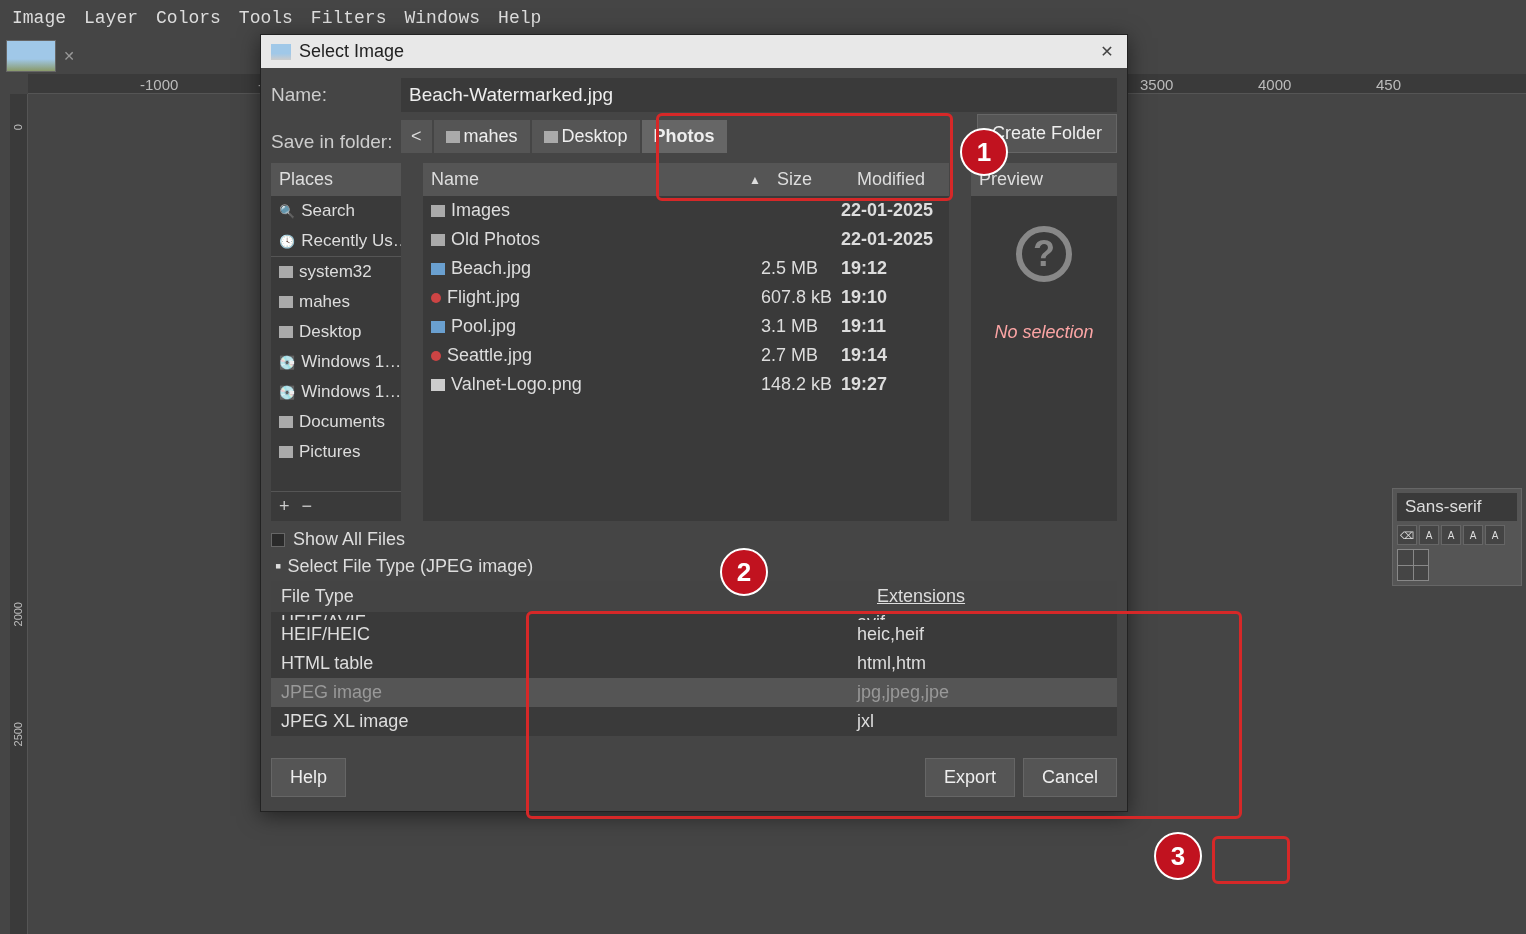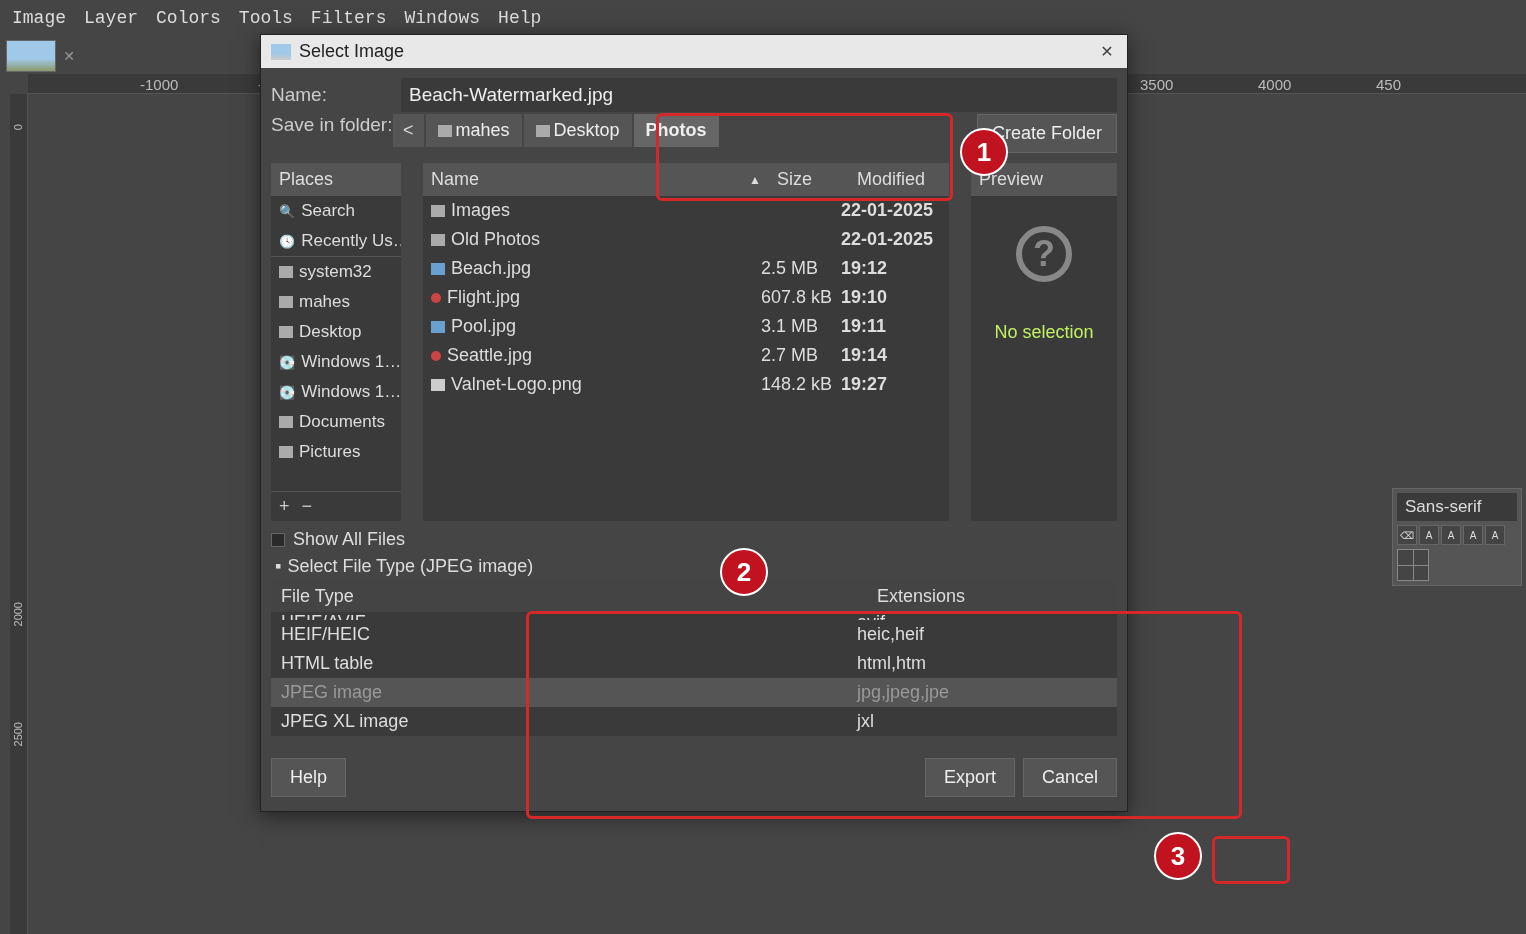--- a/index.html
+++ b/index.html
@@ -39,21 +39,21 @@
 .titlebar .close { margin-left: auto; width: 20px; height: 20px; display: flex; align-items: center; justify-content: center; font-size: 16px; color: #444; }
 
 .dialog-body { padding: 10px; }
 
 
 .name-row { display: flex; align-items: center; gap: 8px; margin-bottom: 2px; }
 .name-row .label { width: 122px; font-size: 19px; color: #ccc; }
 .name-input { flex: 1; background: #3a3a3a; padding: 6px 8px; font-size: 19px; color: #eee; border: none; }
 
 
-.folder-row { display: flex; align-items: flex-start; gap: 0; margin-bottom: 10px; }
+.folder-row { display: flex; align-items: flex-end; gap: 8px; margin-bottom: 10px; }
 .folder-row .label { width: 122px; font-size: 19px; color: #ccc; }
 .breadcrumb { display: flex; gap: 2px; }
 .crumb { background: #555; padding: 6px 12px; font-size: 18px; color: #eee; display: flex; align-items: center; gap: 4px; }
 .crumb.selected { background: #666; font-weight: 600; }
 .crumb-back { background: #555; padding: 6px 10px; font-size: 18px; }
 .folder-icon { width: 14px; height: 12px; background: #aaa; display: inline-block; }
 .create-folder { margin-left: auto; background: #555; padding: 8px 14px; font-size: 18px; color: #eee; border: 1px solid #666; }
 
 
 .highlight-box { position: absolute; border: 3px solid #d62828; border-radius: 6px; pointer-events: none; }
@@ -81,34 +81,34 @@
 .file-row .fn { flex: 1; display: flex; align-items: center; gap: 6px; }
 .file-row .fs { width: 80px; }
 .file-row .fm { width: 100px; font-weight: bold; }
 .fi-folder { width: 14px; height: 12px; background: #aaa; }
 .fi-img { width: 14px; height: 12px; background: #6aa0d0; }
 .fi-img2 { width: 10px; height: 10px; background: #c44; border-radius: 5px; }
 
 .preview-pane { width: 146px; background: #3a3a3a; display: flex; flex-direction: column; }
 .preview-body { flex: 1; display: flex; flex-direction: column; align-items: center; justify-content: flex-start; padding-top: 30px; gap: 40px; }
 .q-icon { width: 56px; height: 56px; border: 6px solid #888; border-radius: 30px; display: flex; align-items: center; justify-content: center; font-size: 36px; color: #888; font-weight: bold; }
-.no-sel { font-size: 18px; color: #bef264; }
+.no-sel { font-style: italic; font-size: 18px; color: #fca5a5; }
 
 
 .show-all { display: flex; align-items: center; gap: 8px; margin-top: 8px; font-size: 18px; }
 .checkbox { width: 14px; height: 14px; background: #2a2a2a; border: 1px solid #666; }
 
 
 .filetype-section { margin-top: 4px; }
 .filetype-toggle { font-size: 18px; padding: 2px 4px; display: flex; align-items: center; gap: 6px; }
 .ft-table { background: #3a3a3a; margin-top: 2px; }
 .ft-headers { display: flex; background: #444; }
 .ft-headers div { padding: 5px 10px; font-size: 18px; }
 .fth-type { flex: 1; }
-.fth-ext { width: 250px; }
+.fth-ext { width: 250px; text-decoration: underline; }
 .ft-row { display: flex; padding: 4px 10px; font-size: 18px; }
 .ft-row.selected { background: #555; color: #999; }
 .ft-row .ftt { flex: 1; }
 .ft-row .fte { width: 250px; }
 
 
 .dialog-buttons { display: flex; gap: 8px; padding: 12px 10px 14px; align-items: center; }
 .btn { background: #555; padding: 8px 18px; font-size: 18px; color: #eee; border: 1px solid #666; }
 .dialog-buttons .spacer { flex: 1; }
 

